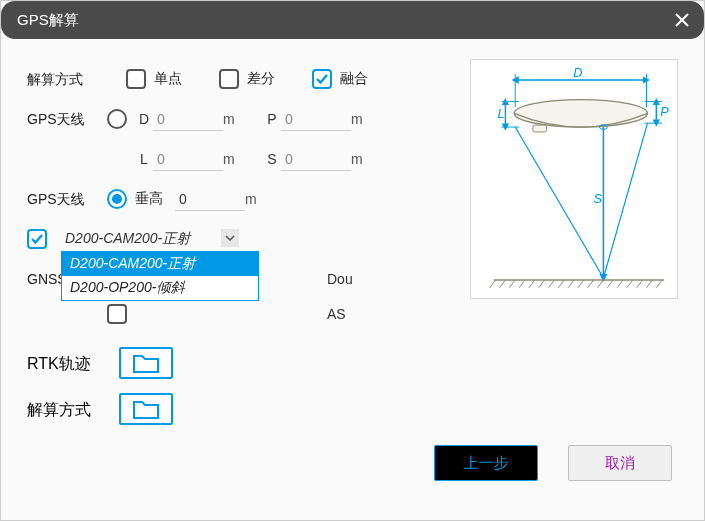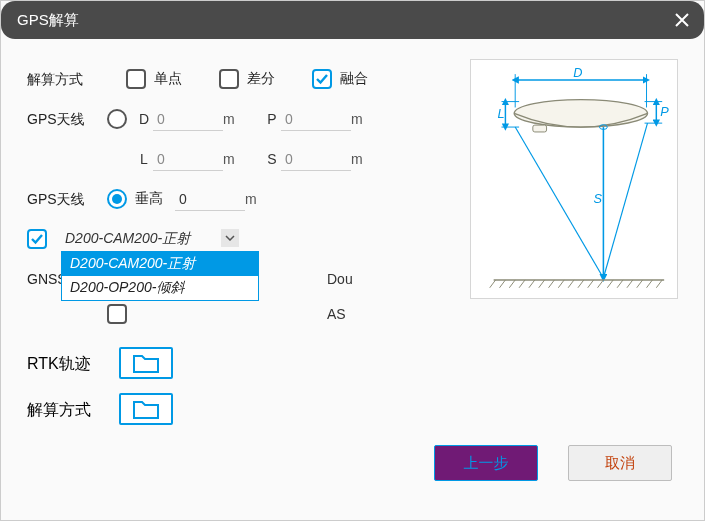--- a/index.html
+++ b/index.html
@@ -61,25 +61,25 @@
   .dropdown {
     position:absolute; top:24px; left:0; width:198px; background:#fff;
     border:1px solid #0099e5; font-size:14px; z-index:10;
   }
   .dropdown .item { padding:3px 8px; cursor:pointer; }
   .dropdown .item.sel { background:#0099e5; color:#fff; }
   .gnss-tail { position:relative; z-index:0; margin-left:6px; color:#333; }
   .button-row { display:flex; justify-content:center; gap:30px; margin-top:20px; padding-right:6px; }
   .button-row .spacer { flex:1; }
   .btn {
-    width:104px; height:36px; border:1px solid #0099e5; background:#701a75; color:#0099e5;
+    width:104px; height:36px; border:1px solid #0099e5; background:#000000; color:#0099e5;
     font-size:15px; display:flex; align-items:center; justify-content:center; cursor:pointer;
     border-radius:2px;
   }
-  .btn.secondary { border-color:#bdbdbd; background:#efefef; color:#c2410c; }
+  .btn.secondary { border-color:#bdbdbd; background:#efefef; color:#a21caf; }
 </style>
 </head>
 <body>
 
 <div class="dialog">
 
   <div class="titlebar">
     <span class="title">GPS解算</span>
     <span class="close">
       <svg viewBox="0 0 16 16">

